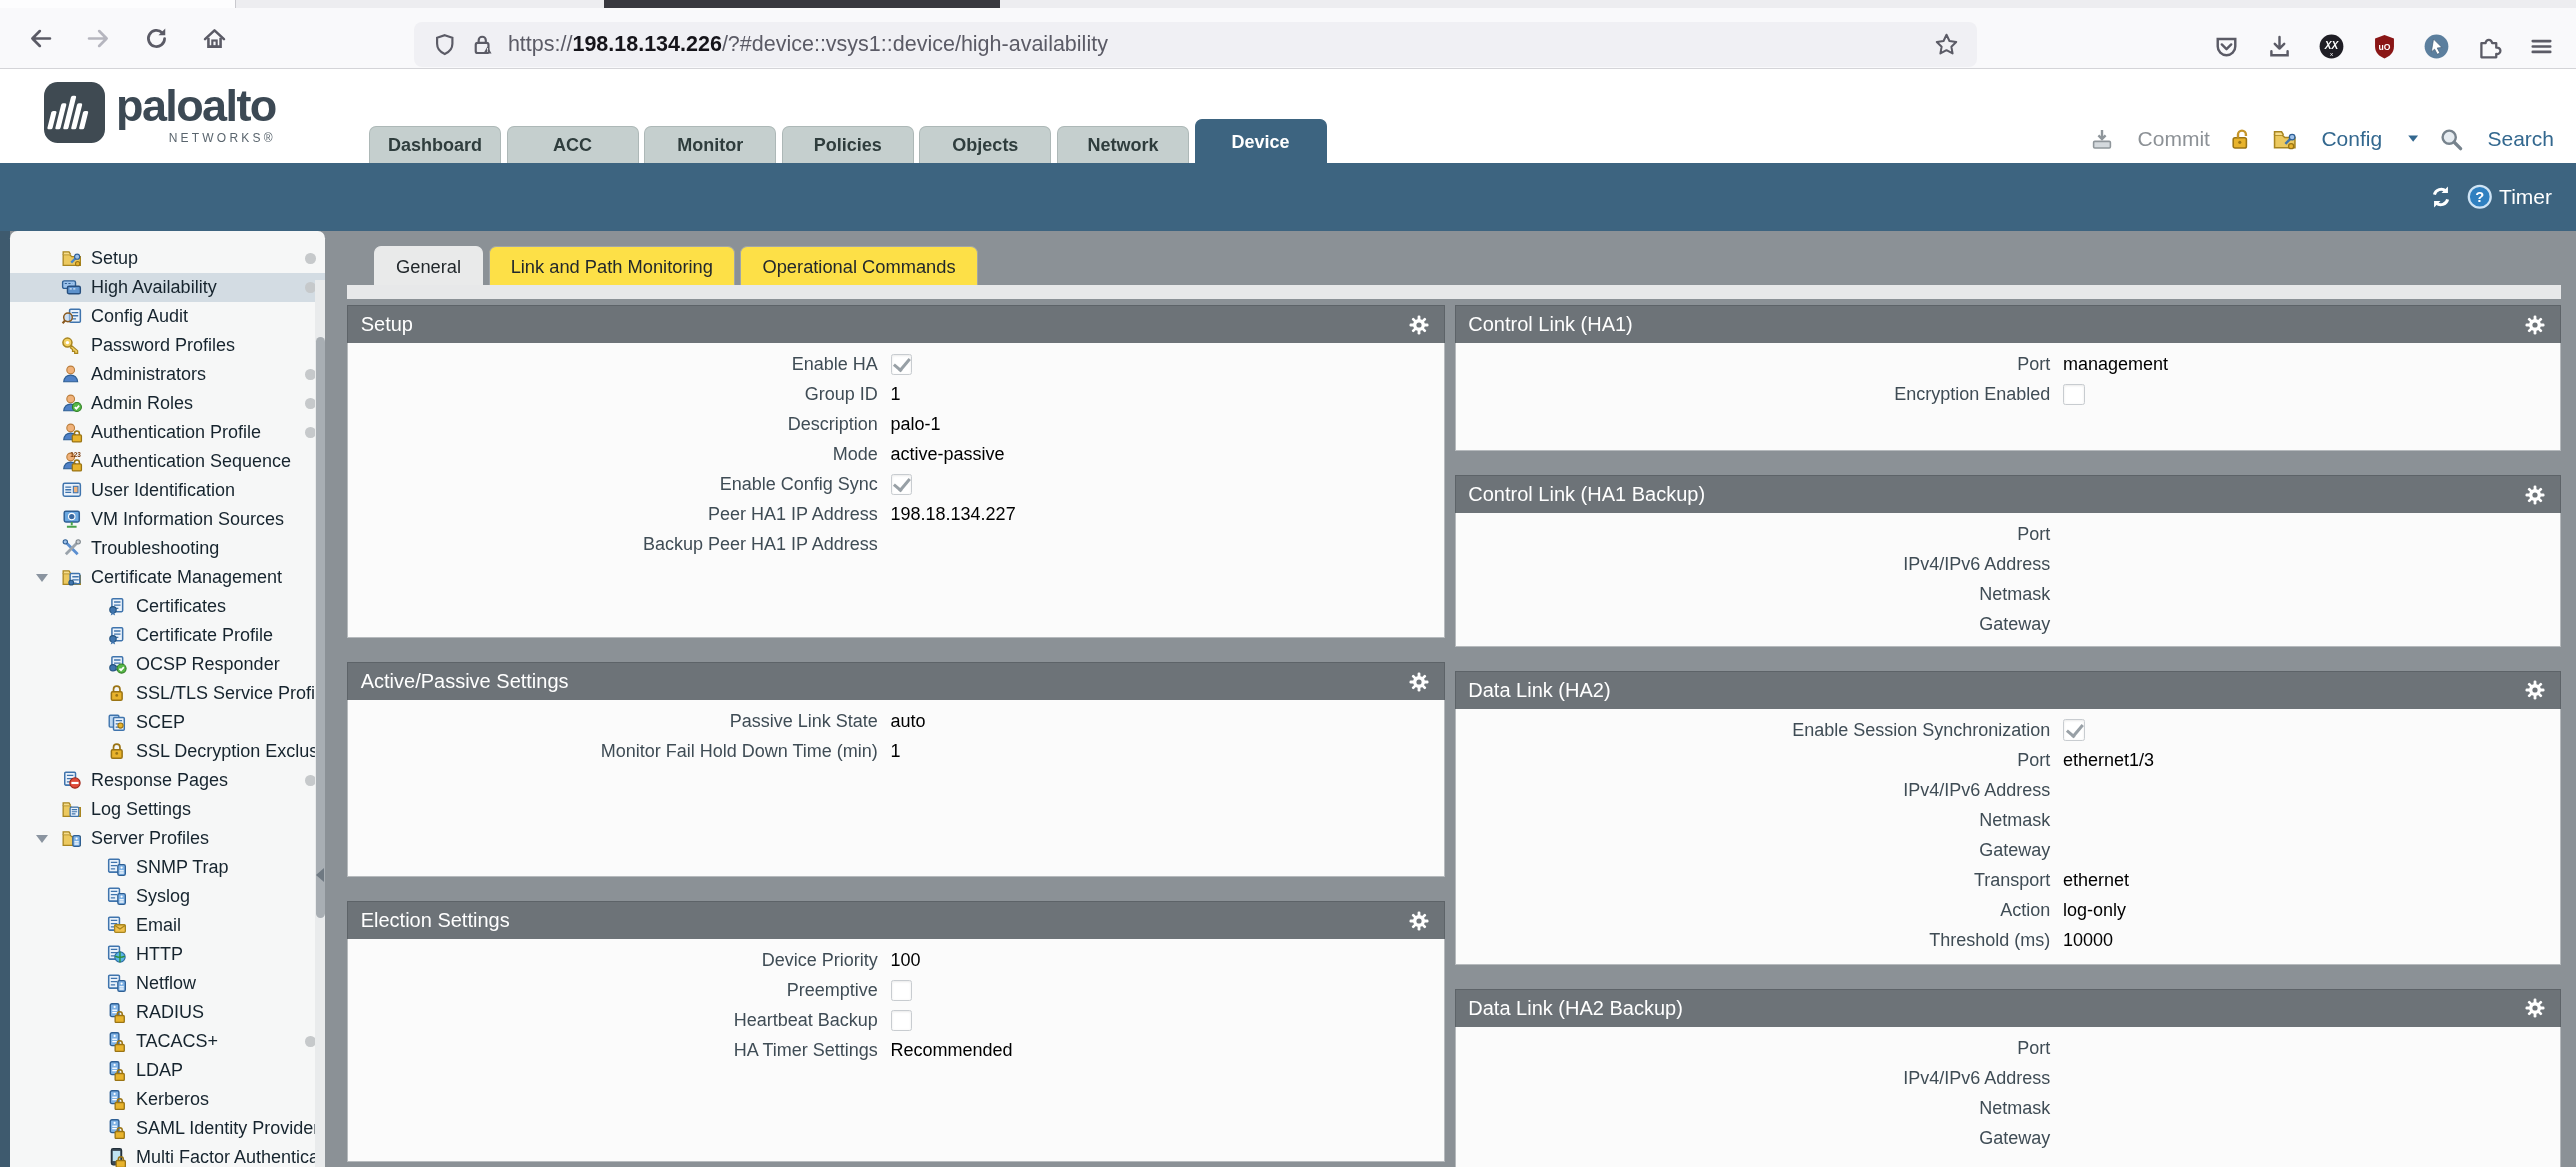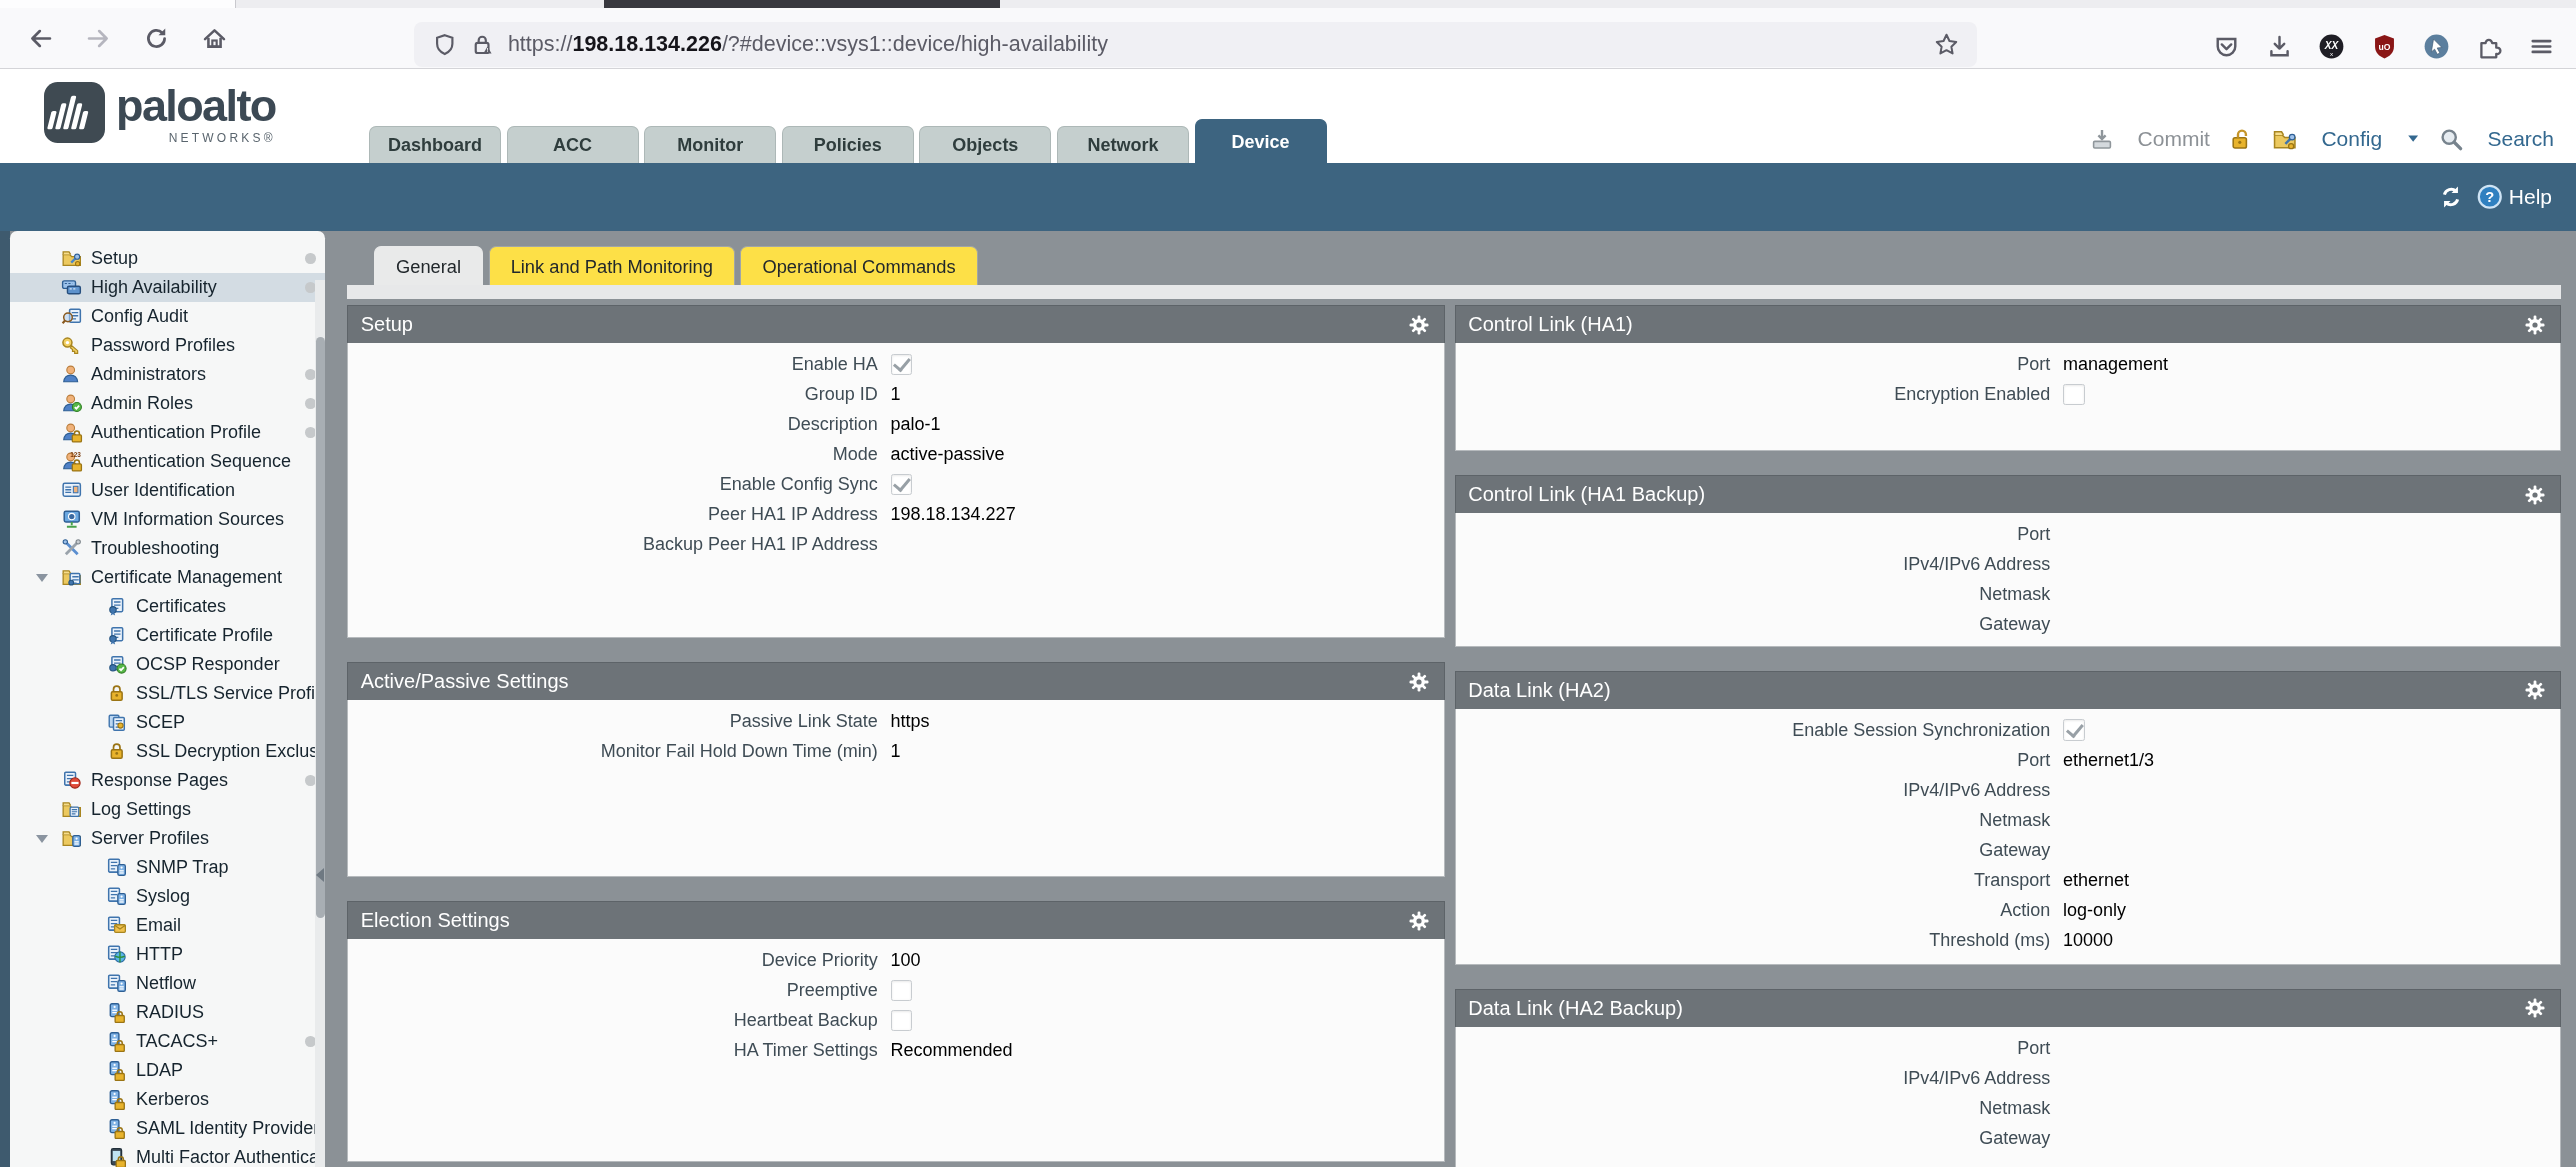--- a/index.html
+++ b/index.html
@@ -265,21 +265,21 @@
             <path d="M4.2 18.8v-5.4h5.4z" fill="#fff"></path>
           </svg>
         </span>
       <span class="act" style="display:flex;align-items:center;gap:6.4px">
         <span id="ic-help" style="display:flex">
             <svg viewBox="0 0 20 20" width="25.5" height="25.5" xmlns="http://www.w3.org/2000/svg" style="font-size:26px">
               <circle cx="10" cy="10" r="8.6" fill="#2f80c0" stroke="#cfe4f5" stroke-width="1.8"></circle>
               <text x="10" y="14.2" font-size="11.5" font-weight="bold" fill="#fff" text-anchor="middle" font-family="sans-serif">?</text>
             </svg>
           </span>
-        <span>Help</span>
+        <span>Timer</span>
       </span>
     </div>
   </div>
 
   <div class="content">
     <div class="leftedge"></div>
 
     <div class="sidebar">
       <div class="side-list" id="sidelist">
           <div class="side-item">
@@ -733,21 +733,21 @@
                       <rect x="10.6" y="2.5" width="2.8" height="19" rx="1.2" transform="rotate(135 12 12)"></rect>
                       <circle cx="12" cy="12" r="6"></circle>
                     </g>
                     <circle cx="12" cy="12" r="2.6" fill="#6d7378"></circle>
                   </svg>
                 </span>
               </div>
               <div class="pbody" style="min-height: 177px;">
                 <div class="frow">
                   <span class="flabel">Passive Link State</span>
-                  <span class="fvalue">https</span>
+                  <span class="fvalue">auto</span>
                 </div>
                 <div class="frow">
                   <span class="flabel">Monitor Fail Hold Down Time (min)</span>
                   <span class="fvalue">1</span>
                 </div>
               </div>
             </div>
             <div class="panel">
               <div class="phead">
                 <span>Election Settings</span>

